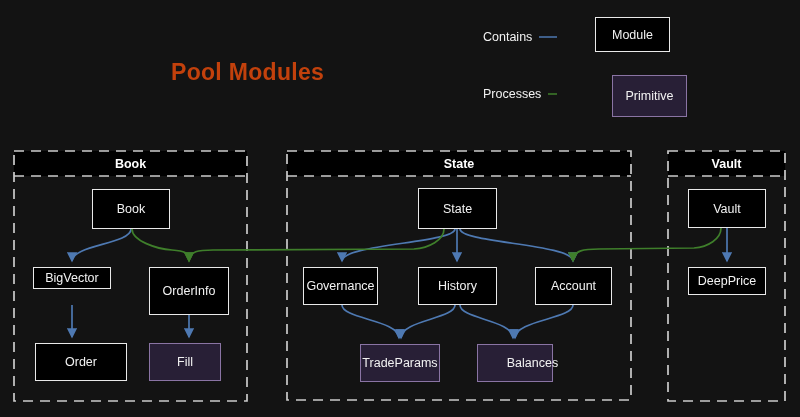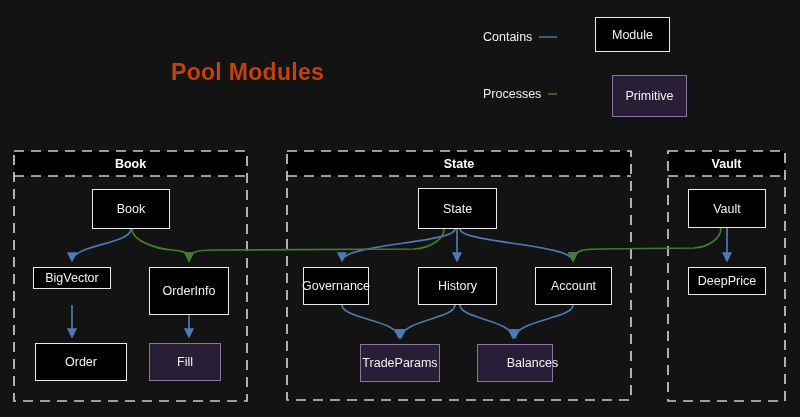--- a/index.html
+++ b/index.html
@@ -112,21 +112,21 @@
       <div class="group-label" style="left: 287px; top: 151px; width: 344px; height: 25px; position: absolute;">State</div>
       <div class="group-label" style="left: 668px; top: 151px; width: 117px; height: 25px; position: absolute;">Vault</div>
     </div>
   <div id="nodes-layer">
       <div class="node" style="left: 92px; top: 189px; width: 78px; height: 40px;">Book</div>
       <div class="node" style="left: 33px; top: 267px; width: 78px; height: 22px;">BigVector</div>
       <div class="node" style="left: 149px; top: 267px; width: 80px; height: 48px;">OrderInfo</div>
       <div class="node" style="left: 35px; top: 343px; width: 92px; height: 38px;">Order</div>
       <div class="node primitive" style="left: 149px; top: 343px; width: 72px; height: 38px;">Fill</div>
       <div class="node" style="left: 418px; top: 188px; width: 79px; height: 41px;">State</div>
-      <div class="node" style="left: 303px; top: 267px; width: 66px; height: 38px;">Governance</div>
+      <div class="node" style="left: 303px; top: 267px; width: 75px; height: 38px;">Governance</div>
       <div class="node" style="left: 418px; top: 267px; width: 79px; height: 38px;">History</div>
       <div class="node" style="left: 535px; top: 267px; width: 77px; height: 38px;">Account</div>
       <div class="node primitive" style="left: 360px; top: 344px; width: 80px; height: 38px;">TradeParams</div>
       <div class="node primitive" style="left: 477px; top: 344px; width: 76px; height: 38px; padding-left: 35px;">Balances</div>
       <div class="node" style="left: 688px; top: 189px; width: 78px; height: 39px;">Vault</div>
       <div class="node" style="left: 688px; top: 267px; width: 78px; height: 28px;">DeepPrice</div>
     </div>
 
 </div>
 

